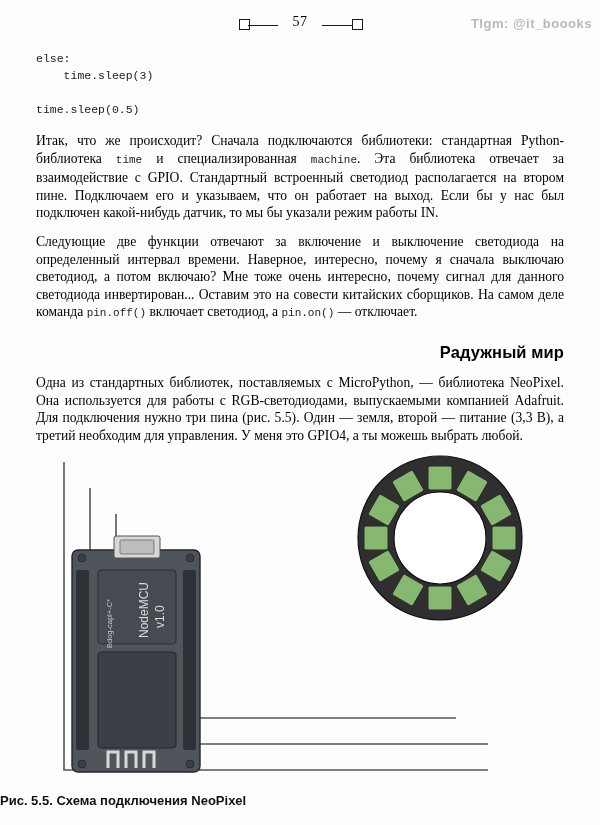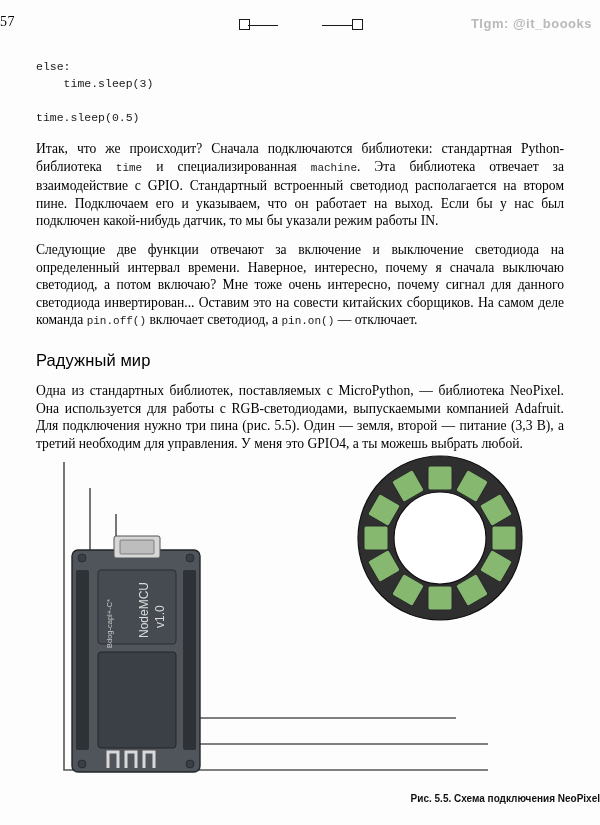--- a/index.html
+++ b/index.html
@@ -46,21 +46,21 @@
     border: 1px solid #1a1a1a;
     background: #fff;
   }
   .sq-left { left: 239px; }
   .sq-right { left: 352px; }
   .page-number {
     position: absolute;
     left: 0;
     top: 0;
     width: 600px;
-    text-align: left;
+    text-align: center;
     font-size: 14px;
     font-family: "Liberation Serif", serif;
     letter-spacing: 0.5px;
   }
   .watermark {
     position: absolute;
     right: 8px;
     top: 2px;
     font-family: "Liberation Sans", sans-serif;
     font-size: 13px;
@@ -77,63 +77,64 @@
     top: 46px;
     width: 528px;
   }
 
   .code-block {
     font-family: "Liberation Mono", monospace;
     font-size: 11.5px;
     line-height: 17px;
     color: #1a1a1a;
     white-space: pre;
-    margin: 12px 0 14px 0;
+    margin: 4px 0 14px 0;
   }
 
   p.para {
     font-size: 13.6px;
     line-height: 17.6px;
     text-align: justify;
     margin: 0 0 11px 0;
     text-indent: 0;
     hyphens: auto;
   }
   code.inl {
     font-family: "Liberation Mono", monospace;
     font-size: 11px;
     color: #1a1a1a;
   }
 
   h2.section-title {
     font-family: "Liberation Sans", sans-serif;
     font-size: 16.5px;
-    font-weight: normal;
+    font-weight: bold;
     margin: 20px 0 12px 0;
     letter-spacing: 0.1px;
+    text-align: right;
   }
 
   
   .figure {
     position: absolute;
     left: 36px;
     top: 452px;
     width: 528px;
     height: 340px;
   }
   .figure svg { display: block; }
 
   .fig-caption {
     position: absolute;
     left: 0;
     top: 793px;
     width: 600px;
-    text-align: right;
+    text-align: left;
     font-family: "Liberation Sans", sans-serif;
-    font-size: 10px;
+    font-size: 13px;
     font-weight: bold;
     color: #111;
   }
   .fig-caption .cap-label { font-weight: bold; }
 </style>
 </head>
 <body>
 
 <div class="page">
 

